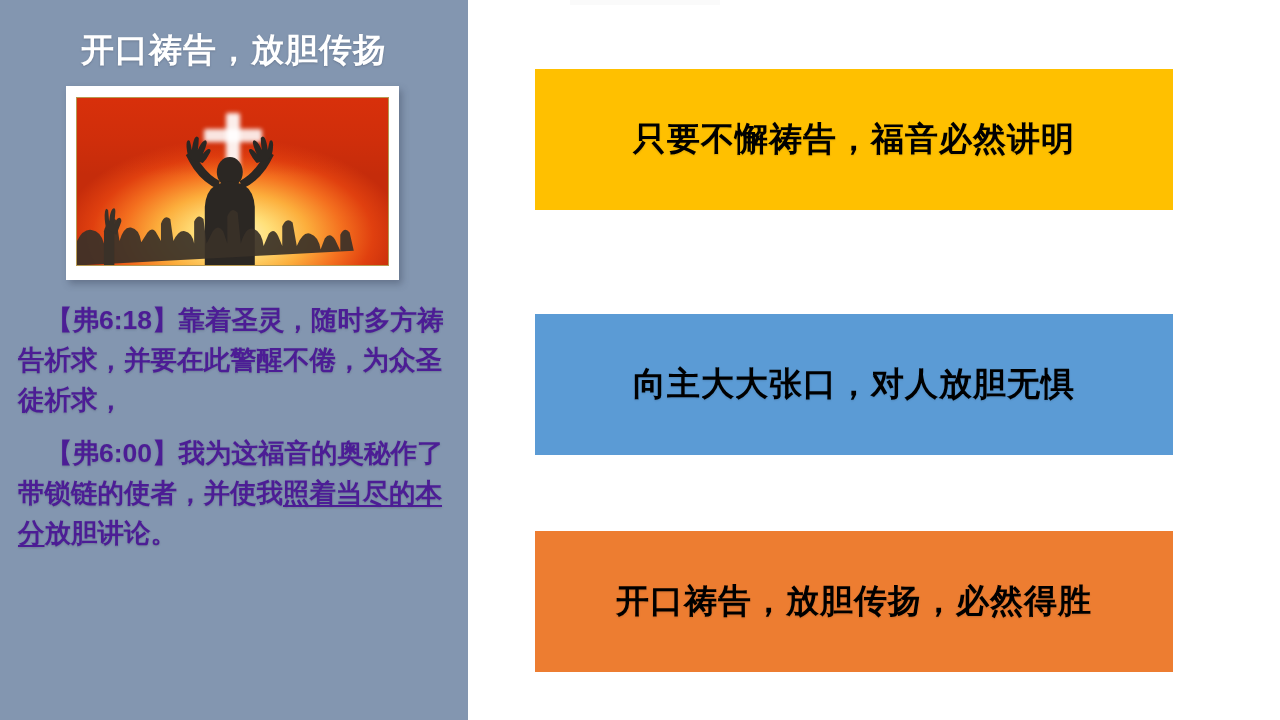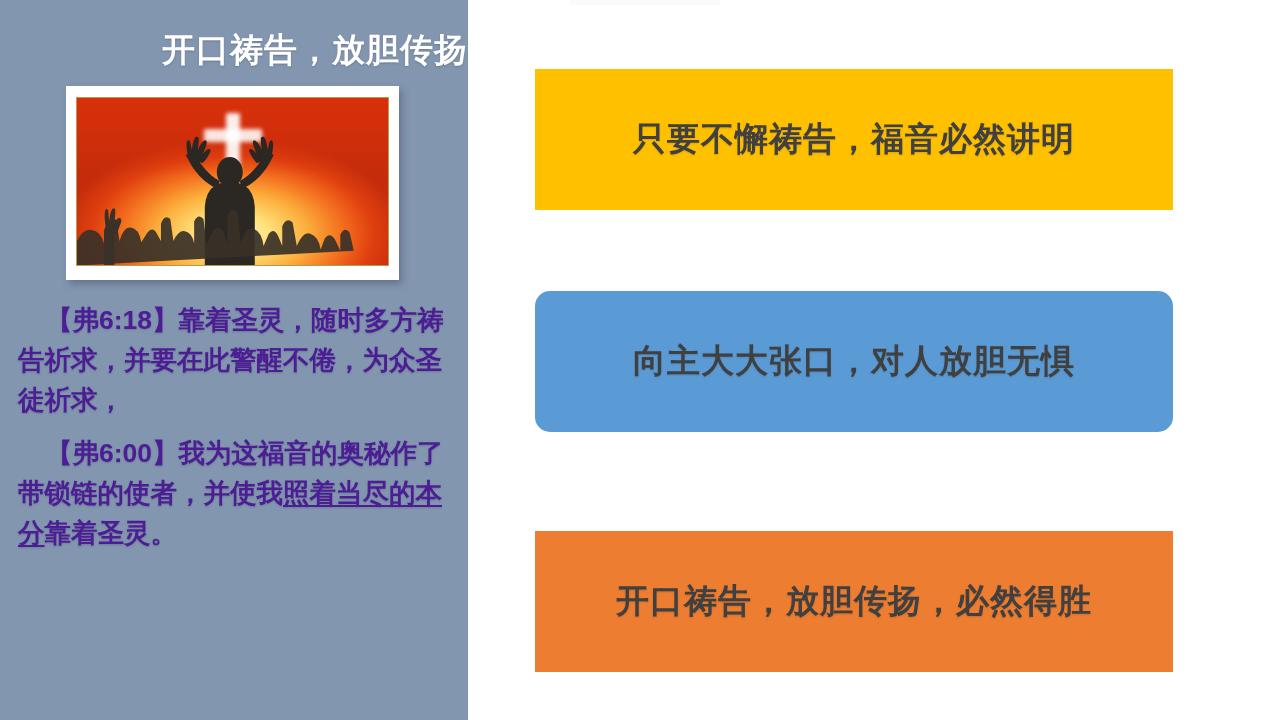--- a/index.html
+++ b/index.html
@@ -17,21 +17,21 @@
     background:#fafafa;
   }
 
   
   .sidebar {
     position:absolute; left:0; top:0; width:468px; height:720px;
     background:#8396b0;
   }
   .side-title {
     position:absolute; left:0; top:28px; width:468px;
-    text-align:right;
+    text-align:center;
     color:#ffffff; font-weight:bold; font-size:33px;
     letter-spacing:1px;
     text-shadow:0 1px 2px rgba(60,70,90,.35);
   }
 
   
   .photo-frame {
     position:absolute; left:66px; top:86px; width:333px; height:194px;
     background:#ffffff;
     padding:11px 10px 14px 10px;
@@ -82,24 +82,24 @@
   }
   .verse .u { text-decoration:underline; text-underline-offset:3px; }
 
   
   .bars { position:absolute; left:535px; top:0; width:638px; height:720px; }
   .bar {
     position:absolute; left:0; width:638px; height:141px;
     display:flex; align-items:center; justify-content:center;
   }
   .bar-1 { top:69px;  background:#FFC000; }
-  .bar-2 { top:291px; background:#5B9BD5;border-radius:15px; }
+  .bar-2 { top:314px; background:#5B9BD5; }
   .bar-3 { top:531px; background:#ED7D31; }
   .bar-text {
-    color:#404040; font-weight:bold; font-size:33px; letter-spacing:1px;
+    color:#000000; font-weight:bold; font-size:33px; letter-spacing:1px;
     text-shadow:0 1px 2px rgba(0,0,0,.13);
     white-space:nowrap;
   }
 </style>
 </head>
 <body>
 
 <div class="slide">
 
   <div class="top-strip"></div>
@@ -139,21 +139,21 @@
           </g>
         </svg>
       </div>
     </div>
 
     <div class="verses">
       <div class="verse">
         <span>【弗6:18】靠着圣灵，随时多方祷告祈求，并要在此警醒不倦，为众圣徒祈求，</span>
       </div>
       <div class="verse">
-        <span>【弗6:00】我为这福音的奥秘作了带锁链的使者，并使我</span><span class="u">照着当尽的本分</span><span>靠着圣灵。</span>
+        <span>【弗6:00】我为这福音的奥秘作了带锁链的使者，并使我</span><span class="u">照着当尽的本分</span><span>放胆讲论。</span>
       </div>
     </div>
   </div>
 
   <div class="bars">
     <div class="bar bar-1">
       <span class="bar-text">只要不懈祷告，福音必然讲明</span>
     </div>
     <div class="bar bar-2">
       <span class="bar-text">向主大大张口，对人放胆无惧</span>

